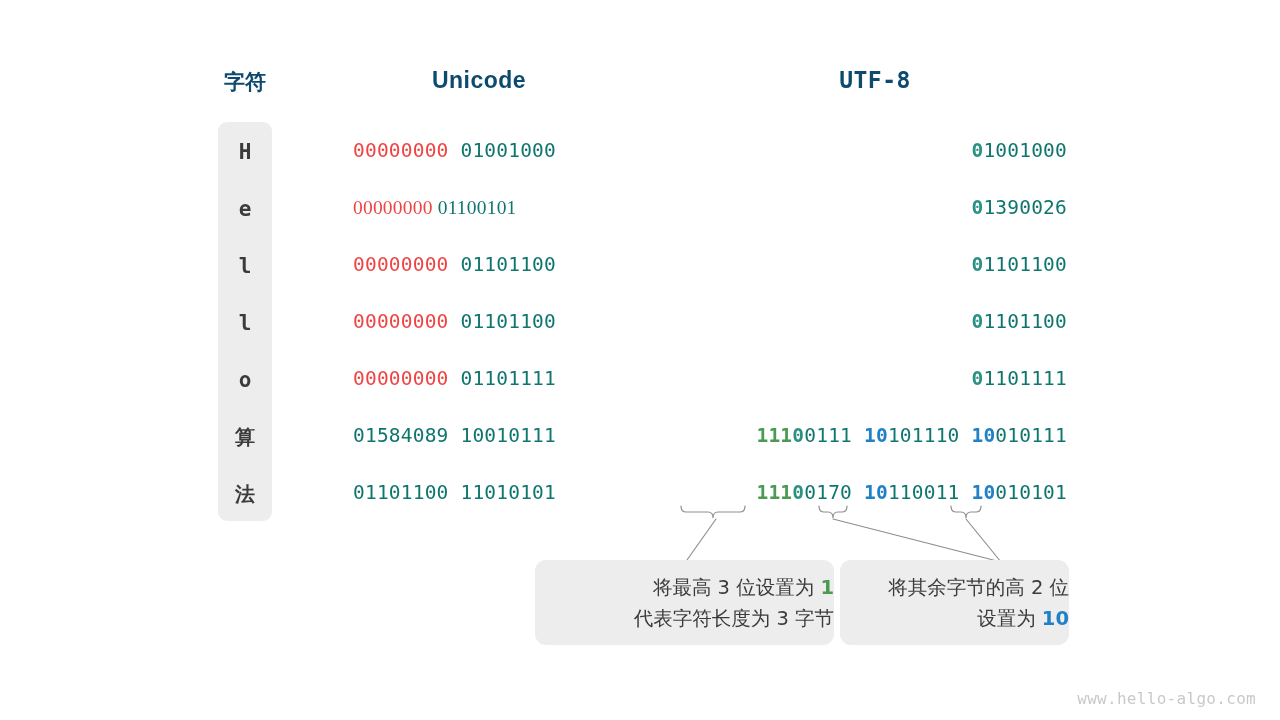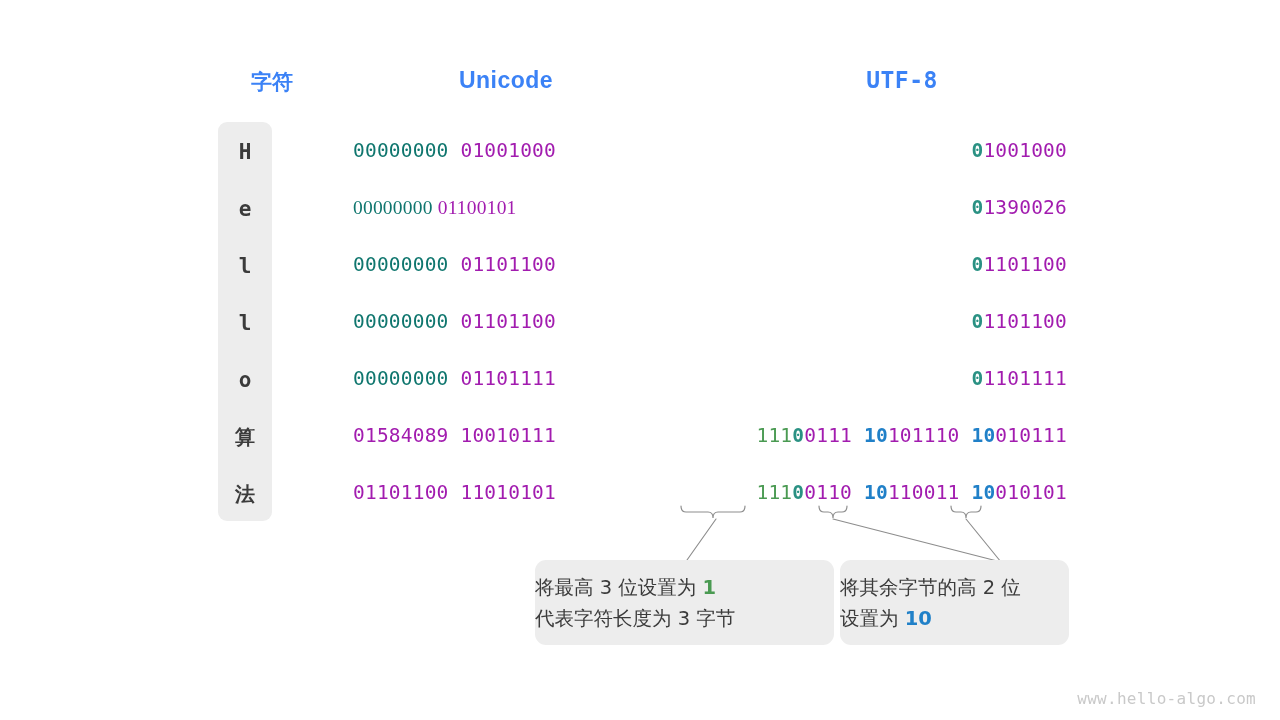--- a/index.html
+++ b/index.html
@@ -13,23 +13,22 @@
     position: relative;
     overflow: hidden;
     font-family: "DejaVu Sans", "Liberation Sans", sans-serif;
     -webkit-font-smoothing: antialiased;
   }
 
   
   .hdr {
     position: absolute;
     font-weight: bold;
-    color: #3b82f6;
+    color: #0c4a6e;
     white-space: nowrap;
-    margin-left: 27px;
   }
   #hdr-char {
     left: 218px;
     top: 68px;
     width: 54px;
     text-align: center;
     font-size: 21px;
     font-family: "DejaVu Sans", "Liberation Sans", sans-serif;
   }
   #hdr-unicode {
@@ -90,44 +89,44 @@
   .uni-row {
     left: 353px;
     width: 260px;
     text-align: left;
   }
   .utf-row {
     right: 213px;
     text-align: right;
     white-space: pre;
   }
-  .dim   { color: #0f766e; }
-  .dark  { color: #a21caf; }
+  .dim   { color: #ef4444; }
+  .dark  { color: #0f766e; }
   .teal  { color: #2a9183; font-weight: bold; }
-  .green { color: #4a9a52; font-weight: normal; }
+  .green { color: #4a9a52; font-weight: bold; }
   .blue  { color: #2080c8; font-weight: bold; }
 
   
   #overlay {
     position: absolute;
     left: 0;
     top: 0;
     width: 1280px;
     height: 720px;
     pointer-events: none;
   }
 
   
   .callout {
     position: absolute;
     background: #ededed;
     border-radius: 11px;
     display: flex;
     flex-direction: column;
-    align-items: flex-start;
+    align-items: flex-end;
     justify-content: center;
     font-family: "DejaVu Sans", "Liberation Sans", sans-serif;
     font-size: 19.5px;
     color: #3b3b3b;
     line-height: 31px;
     white-space: nowrap;
   }
   #callout-left {
     left: 535px;
     top: 560px;
@@ -177,21 +176,21 @@
     <div class="bin uni-row" style="top: 310px;"><span class="dim">00000000</span><span class="dark"> </span><span class="dark">01101100</span></div>
     <div class="bin utf-row" style="top: 310px;"><span><span class="teal">0</span><span class="dark">1101100</span></span></div>
     <div class="char-cell" style="top: 368px;">o</div>
     <div class="bin uni-row" style="top: 367px;"><span class="dim">00000000</span><span class="dark"> </span><span class="dark">01101111</span></div>
     <div class="bin utf-row" style="top: 367px;"><span><span class="teal">0</span><span class="dark">1101111</span></span></div>
     <div class="char-cell cjk" style="top: 425px;">算</div>
     <div class="bin uni-row" style="top: 424px;"><span class="dark">01584089</span><span class="dark"> </span><span class="dark">10010111</span></div>
     <div class="bin utf-row" style="top: 424px;"><span><span class="green">111</span><span class="teal">0</span><span class="dark">0111</span></span><span class="dark"> </span><span><span class="blue">10</span><span class="dark">101110</span></span><span class="dark"> </span><span><span class="blue">10</span><span class="dark">010111</span></span></div>
     <div class="char-cell cjk" style="top: 482px;">法</div>
     <div class="bin uni-row" style="top: 481px;"><span class="dark">01101100</span><span class="dark"> </span><span class="dark">11010101</span></div>
-    <div class="bin utf-row" style="top: 481px;"><span><span class="green">111</span><span class="teal">0</span><span class="dark">0110</span></span><span class="dark"> </span><span><span class="blue">10</span><span class="dark">110011</span></span><span class="dark"> </span><span><span class="blue">10</span><span class="dark">010101</span></span></div>
+    <div class="bin utf-row" style="top: 481px;"><span><span class="green">111</span><span class="teal">0</span><span class="dark">0170</span></span><span class="dark"> </span><span><span class="blue">10</span><span class="dark">110011</span></span><span class="dark"> </span><span><span class="blue">10</span><span class="dark">010101</span></span></div>
   </div>
 
 <svg id="overlay" viewBox="0 0 1280 720" xmlns="http://www.w3.org/2000/svg">
   <g fill="none" stroke="#8d8d8d" stroke-width="1.15" stroke-linecap="round">
 
     <path d="M681,506 q0,6 5,6 h22 q5,0 5,6 q0,-6 5,-6 h22 q5,0 5,-6"></path>
 
     <path d="M716,519 L687,560"></path>
 
     <path d="M819,506 q0,6 5,6 h4 q5,0 5,6 q0,-6 5,-6 h4 q5,0 5,-6"></path>

